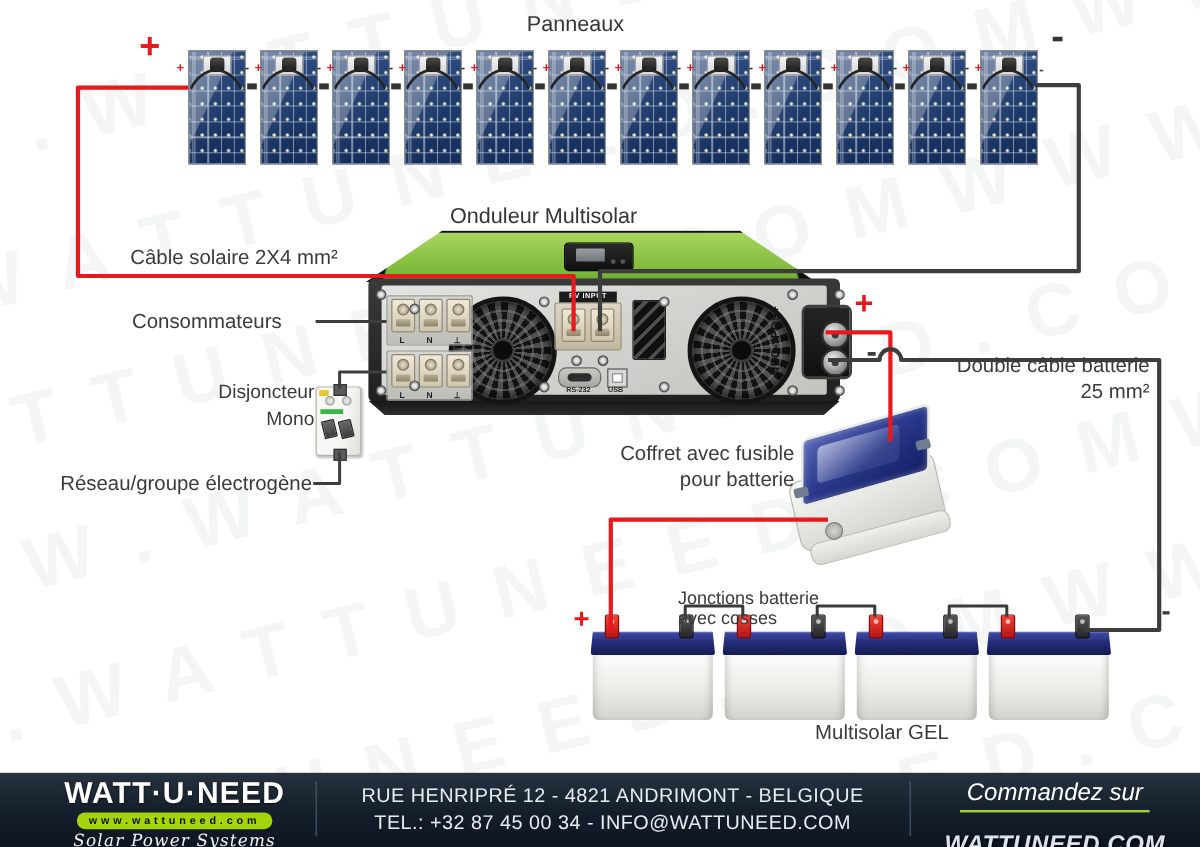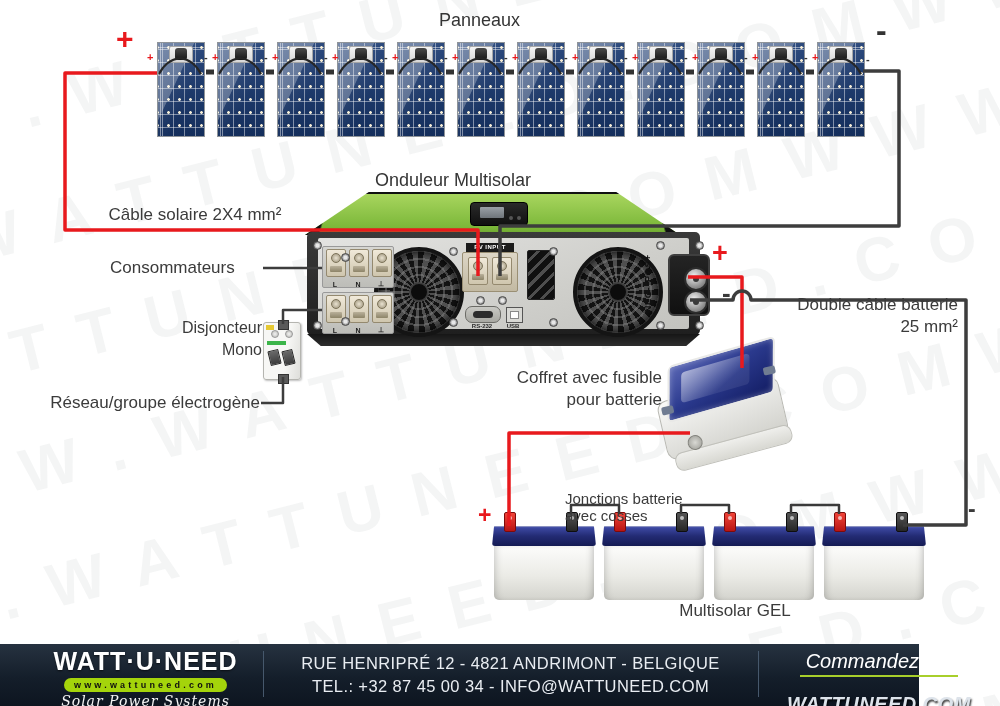--- a/index.html
+++ b/index.html
@@ -124,22 +124,22 @@
     background:linear-gradient(180deg,#fcfcfb,#ebebE6 55%,#d3d3cd);
     box-shadow:inset 6px 0 8px -6px rgba(0,0,0,.25), inset -6px 0 8px -6px rgba(0,0,0,.3);}
   .lug{position:absolute;top:-12px;width:10px;height:18px;border-radius:2px;z-index:4;}
   .lug.red{background:linear-gradient(#f04438,#b81414);border:1px solid #7d0a0a;}
   .lug.blk{background:linear-gradient(#565656,#262626);border:1px solid #0e0e0e;}
   .lug::after{content:"";position:absolute;left:50%;top:3px;transform:translateX(-50%);
     width:4px;height:4px;border-radius:50%;background:rgba(255,255,255,.65);}
   
   #wires{position:absolute;left:0;top:0;z-index:6;pointer-events:none;}
   
-  .footer{position:absolute;left:0;top:644px;width:895px;height:62px;z-index:10;
-    background:linear-gradient(180deg,#263240,#141e2a 55%,#0d1520);padding-left:24px;}
+  .footer{position:absolute;left:0;top:644px;width:1000px;height:62px;z-index:10;
+    background:linear-gradient(180deg,#263240,#141e2a 55%,#0d1520);}
   .f-logo{position:absolute;left:38px;top:5px;width:215px;text-align:center;}
   .f-brand{color:#fff;font-size:25px;font-weight:bold;letter-spacing:1px;line-height:25px;
     text-shadow:0 1px 2px rgba(0,0,0,.6);}
   .f-pill{display:inline-block;background:#a4d40b;color:#101010;font-size:9px;font-weight:bold;
     letter-spacing:3.2px;padding:2px 10px;border-radius:9px;margin-top:1px;}
   .f-tag{font-family:"DejaVu Serif",serif;font-style:italic;color:#f4f4f4;font-size:14px;
     margin-top:1px;letter-spacing:1px;}
   .f-div{position:absolute;top:651px;width:1px;height:46px;background:#46586c;z-index:11;}
   .f-addr{position:absolute;left:273px;top:8px;width:475px;text-align:center;color:#e9edf2;
     font-size:16.5px;letter-spacing:.4px;line-height:23px;}

